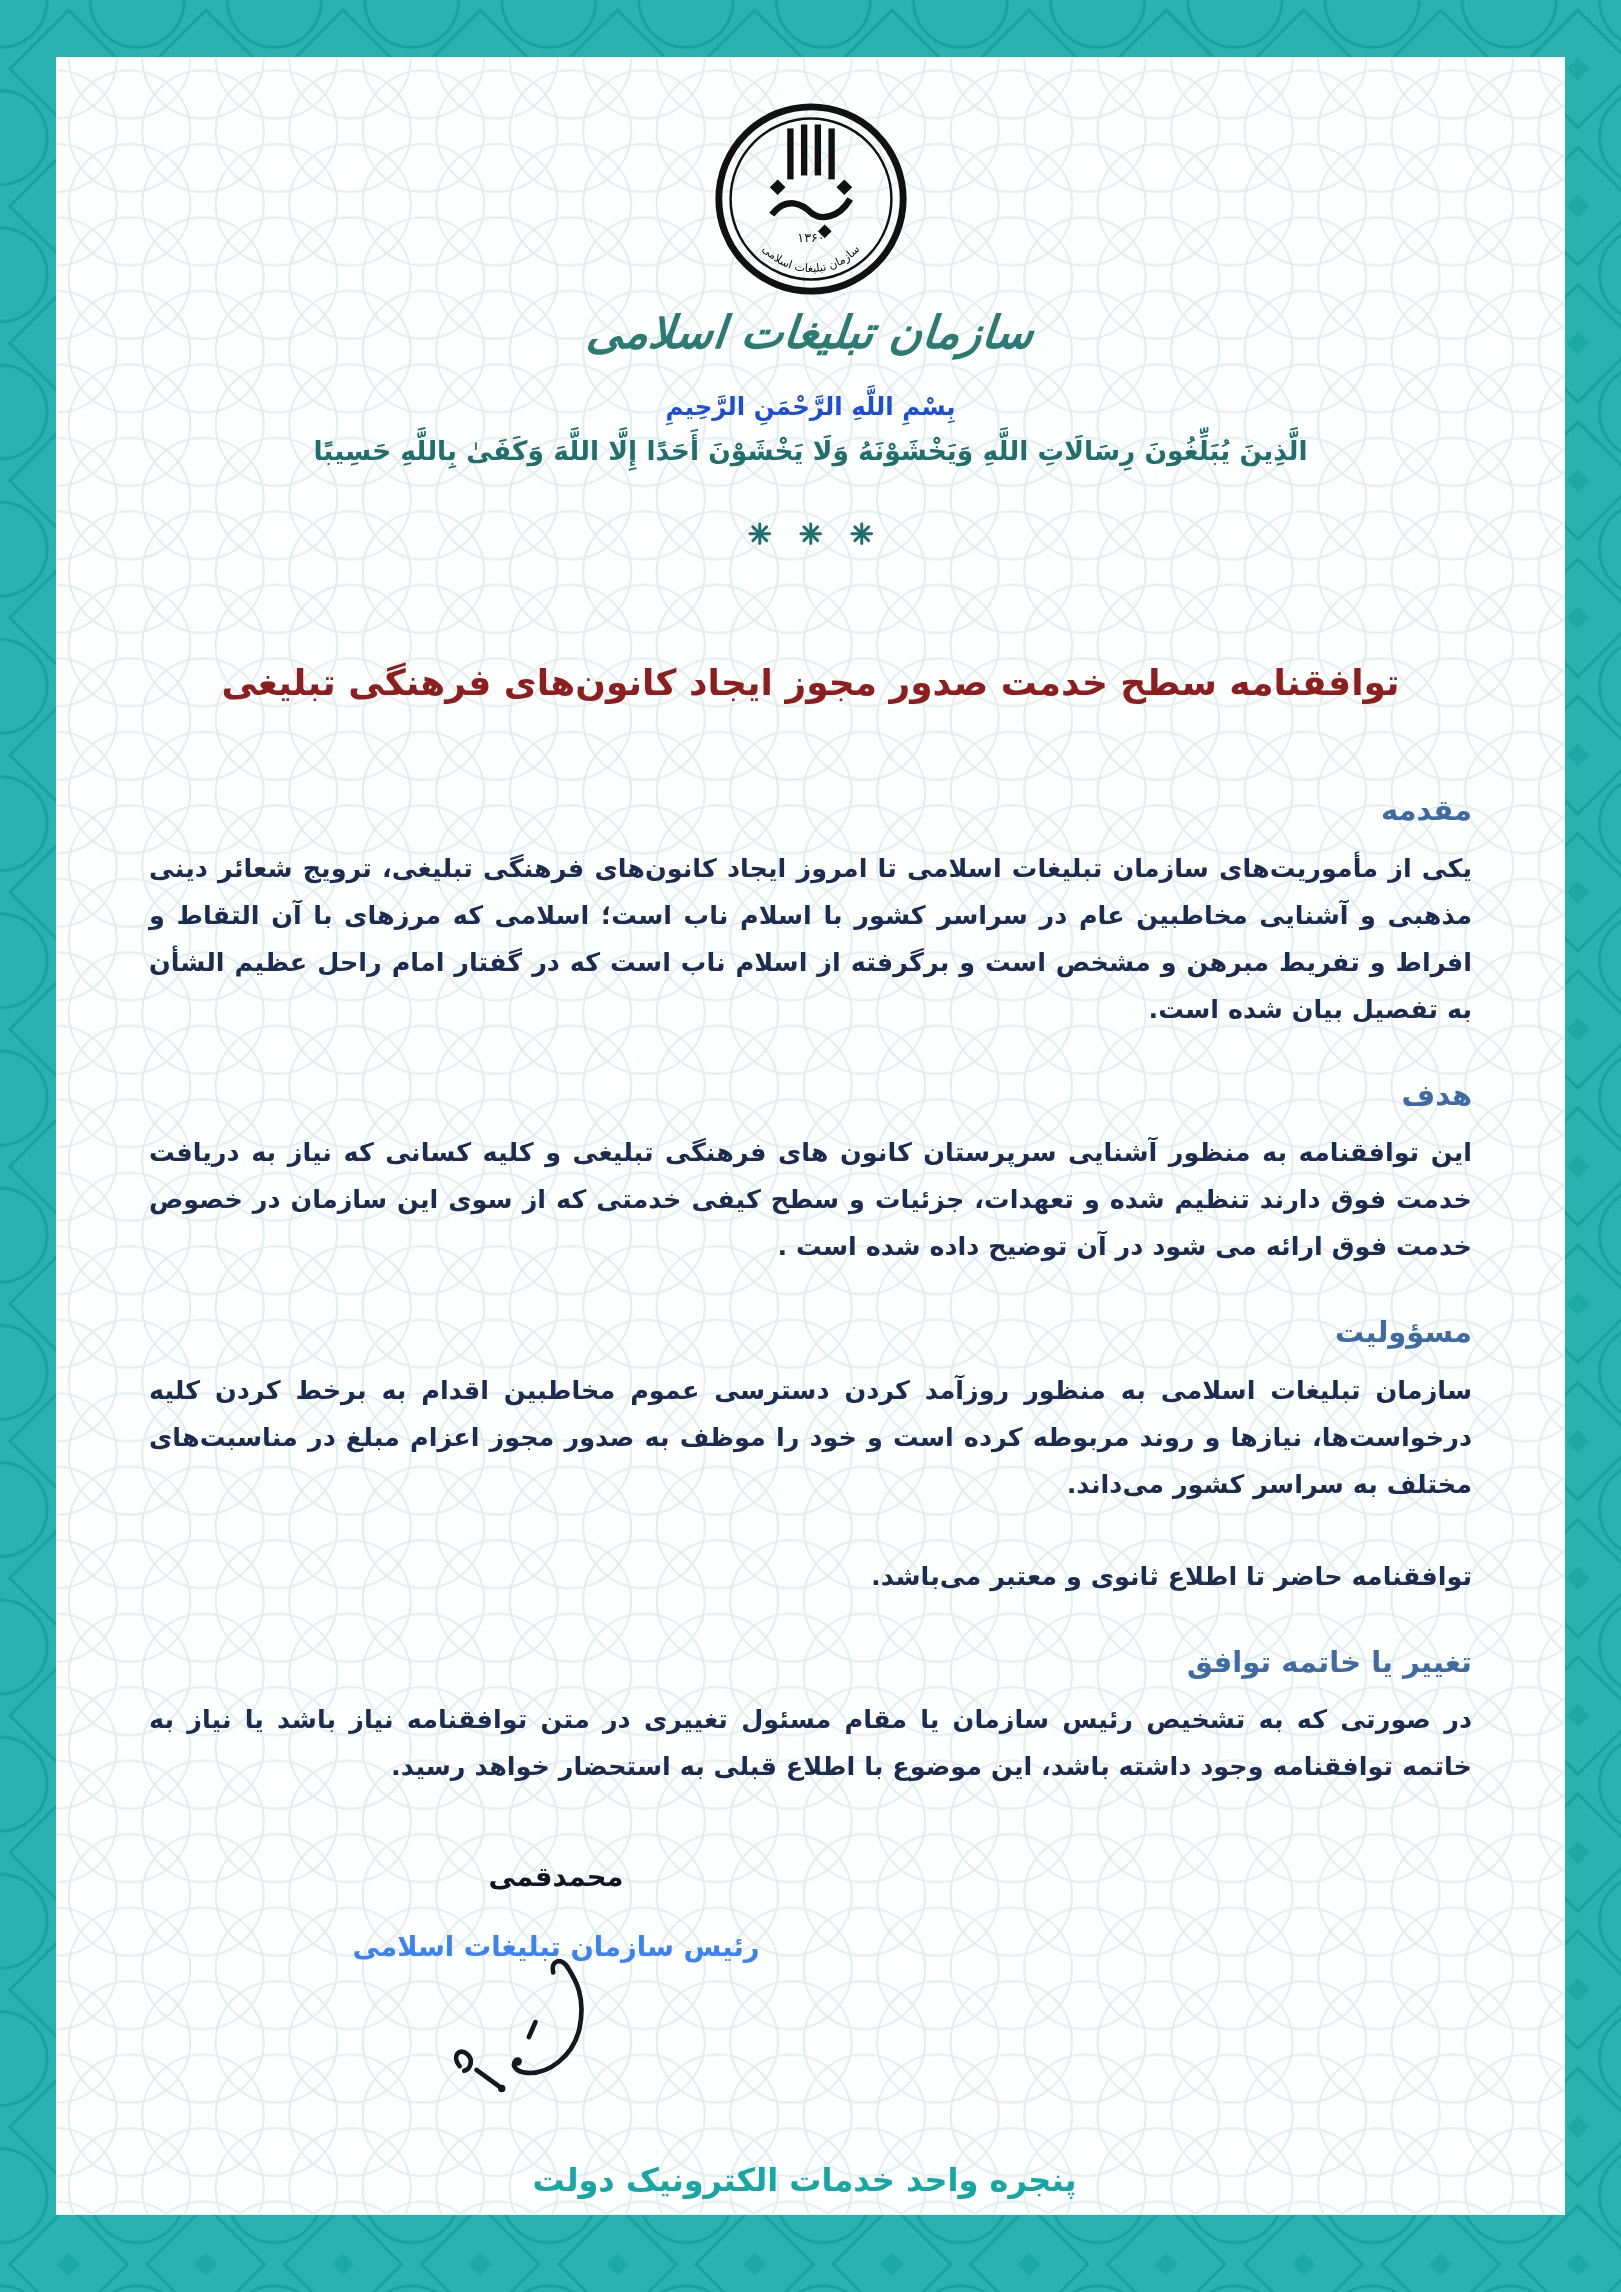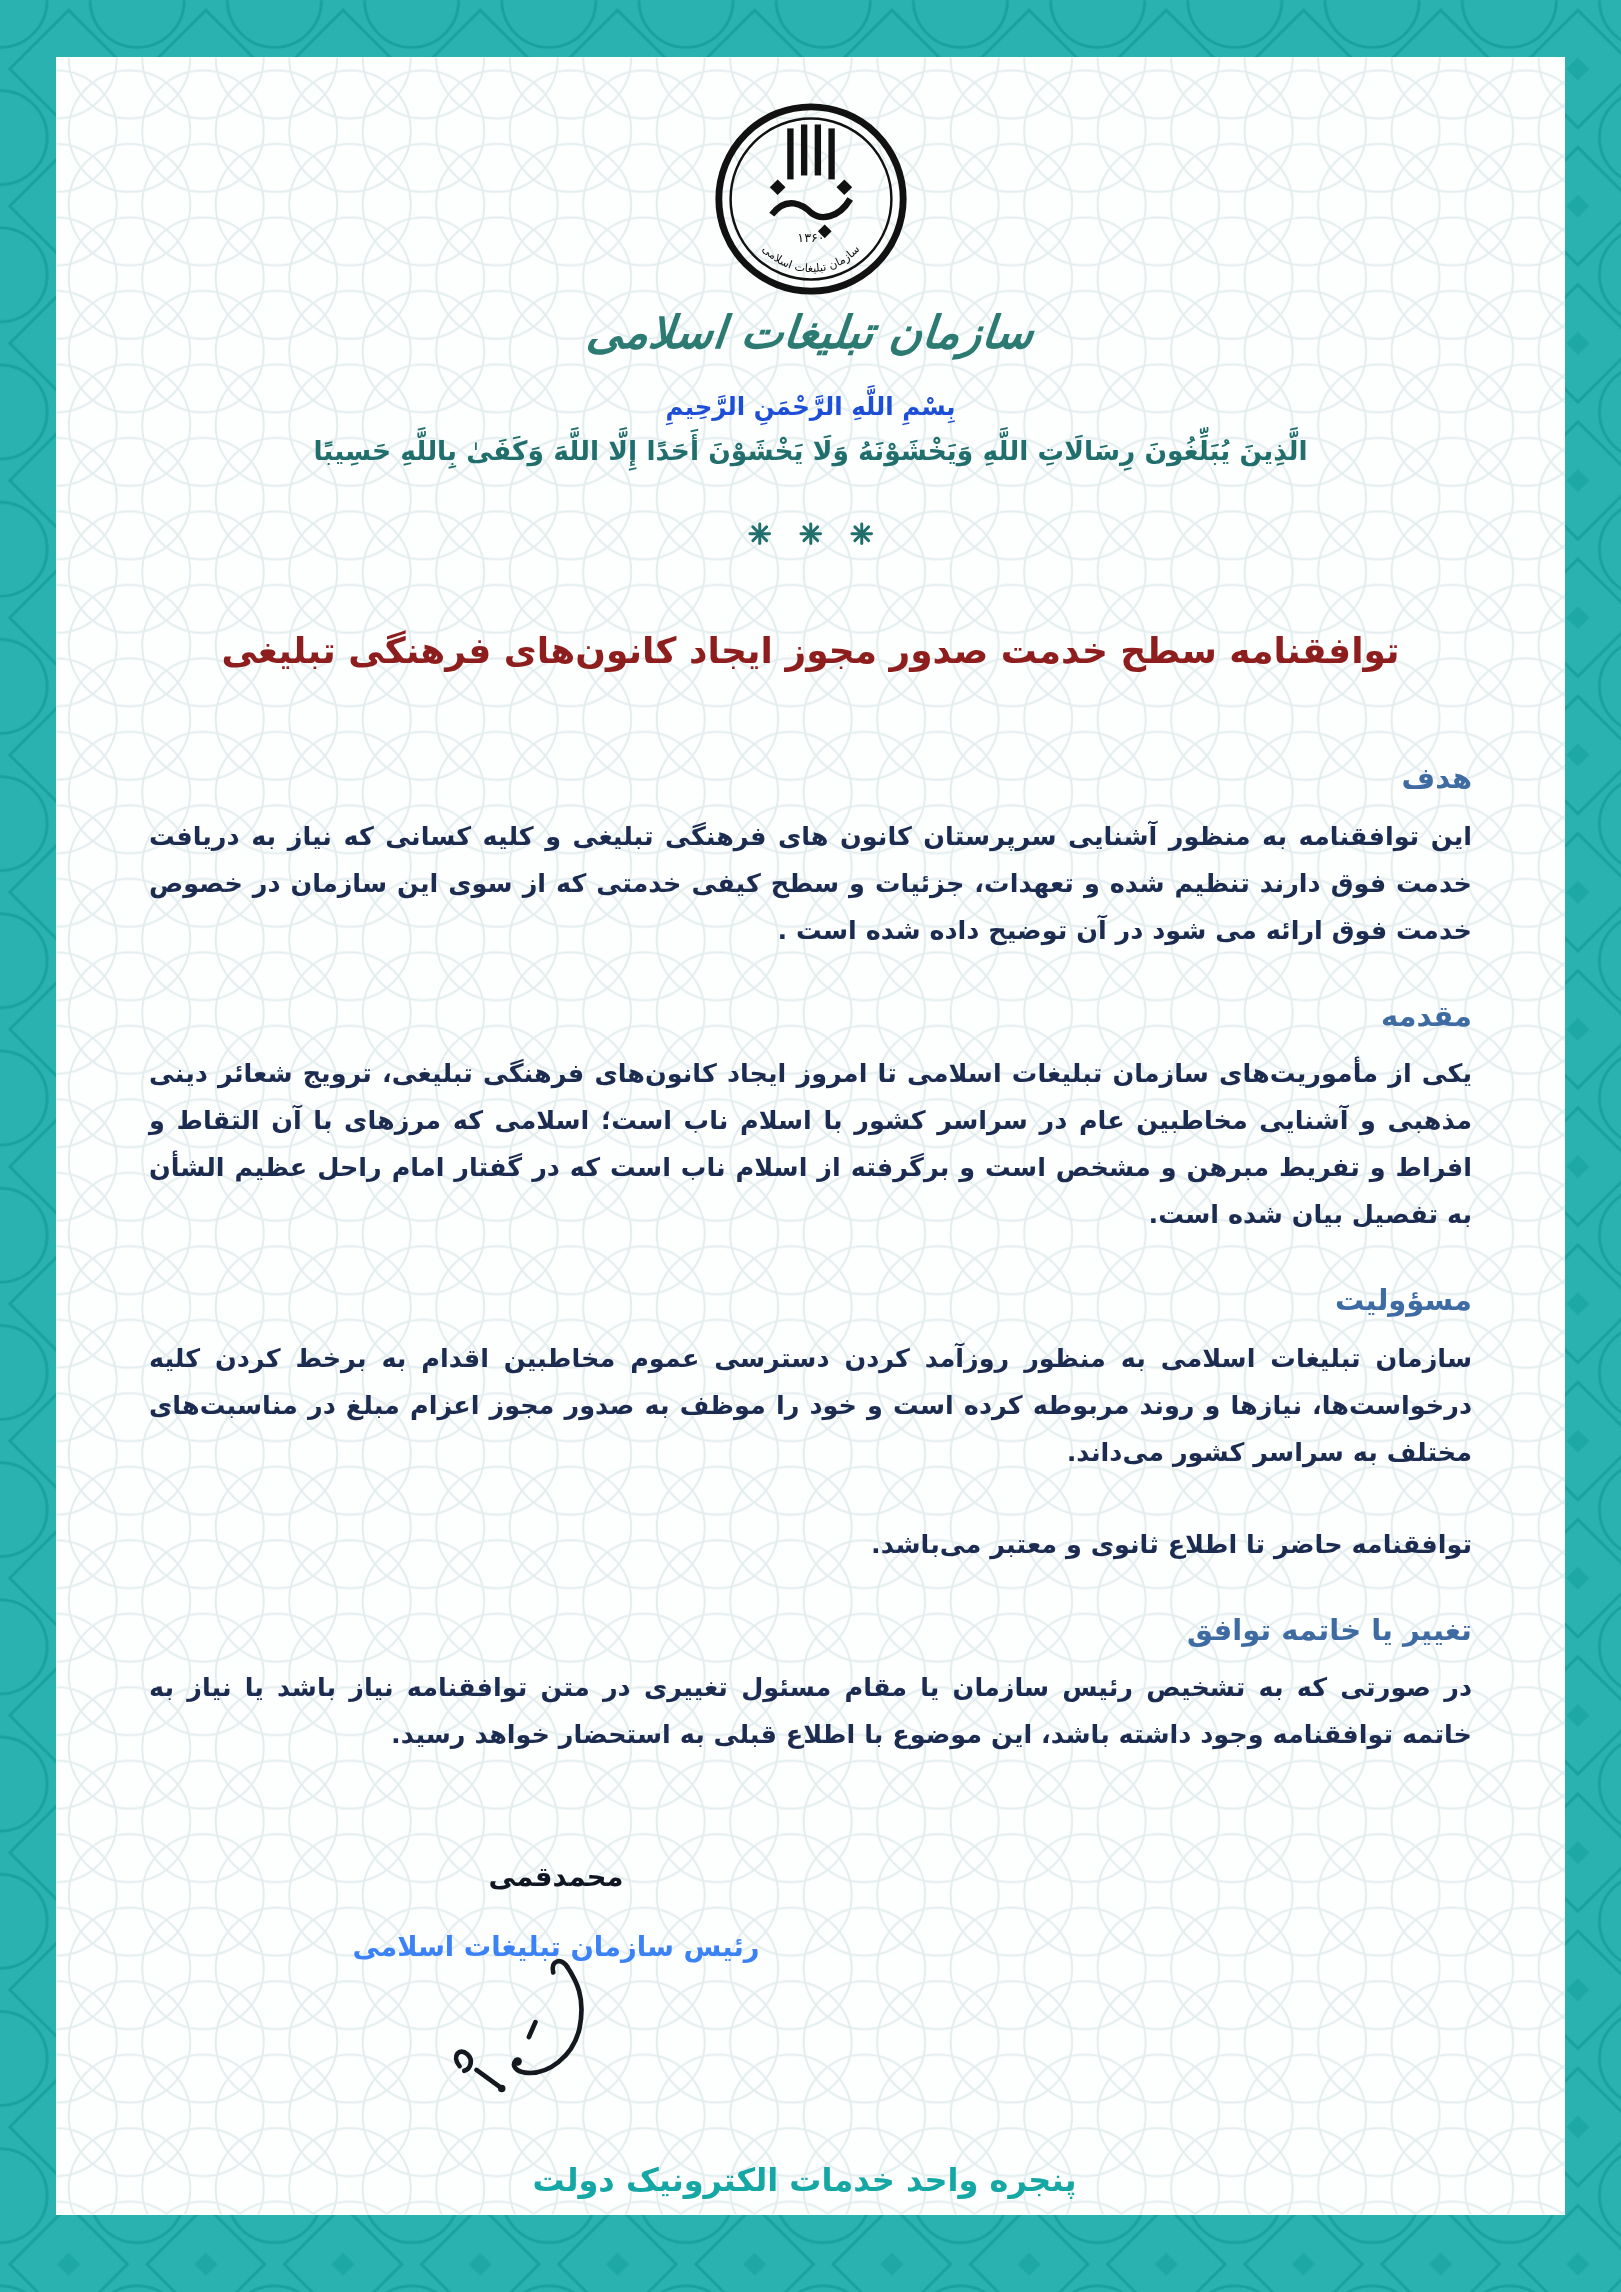--- a/index.html
+++ b/index.html
@@ -23,21 +23,21 @@
   .calligraphy {
     margin-top:5.9px; color:#2c7b73; font-size:45px; font-weight:bold;
     font-style:italic; transform:skewX(-6deg); display:inline-block;
     letter-spacing:1px;
   }
   .bismillah { margin-top:33px; color:#1d4ed8; font-size:24.5px; font-weight:600; }
   .verse     { margin-top:13.7px; color:#206f6d; font-size:26.5px; font-weight:600; }
   .ornament-row { margin-top:55px; display:flex; justify-content:center; gap:25.5px; }
 
   .doc-title {
-    margin-top:84px; margin-bottom:90px;
+    margin-top:116px; margin-bottom:90px;
     color:#8e1e1e; font-size:36px; font-weight:bold; letter-spacing:0;
   }
 
   .sections { text-align:right; }
   .section { margin-bottom:45px; }
   .section-heading {
     color:#3f6ba3; font-size:29px; font-weight:bold; margin-bottom:17.6px;
   }
   .section-body {
     color:#1c2c50; font-size:25.5px; font-weight:600; line-height:47px;
@@ -160,27 +160,27 @@
             <line x1="20" y1="6" x2="6" y2="20"></line>
         </g>
       </svg>
     </div>
 
     <h1 class="doc-title">توافقنامه سطح خدمت صدور مجوز ایجاد کانون‌های فرهنگی تبلیغی</h1>
 
     <div class="sections">
 
       <div class="section">
+        <div class="section-heading">مقدمه</div>
+        <div class="section-body">یکی از مأموریت‌های سازمان تبلیغات اسلامی تا امروز ایجاد کانون‌های فرهنگی تبلیغی، ترویج شعائر دینی مذهبی و آشنایی مخاطبین عام در سراسر کشور با اسلام ناب است؛ اسلامی که مرزهای با آن التقاط و افراط و تفریط مبرهن و مشخص است و برگرفته از اسلام ناب است که در گفتار امام راحل عظیم الشأن به تفصیل بیان شده است.</div>
+      </div>
+
+      <div class="section">
         <div class="section-heading">هدف</div>
         <div class="section-body">این توافقنامه به منظور آشنایی سرپرستان کانون های فرهنگی تبلیغی و کلیه کسانی که نیاز به دریافت خدمت فوق دارند تنظیم شده و تعهدات، جزئیات و سطح کیفی خدمتی که از سوی این سازمان در خصوص خدمت فوق ارائه می شود در آن توضیح داده شده است .</div>
-      </div>
-
-      <div class="section">
-        <div class="section-heading">مقدمه</div>
-        <div class="section-body">یکی از مأموریت‌های سازمان تبلیغات اسلامی تا امروز ایجاد کانون‌های فرهنگی تبلیغی، ترویج شعائر دینی مذهبی و آشنایی مخاطبین عام در سراسر کشور با اسلام ناب است؛ اسلامی که مرزهای با آن التقاط و افراط و تفریط مبرهن و مشخص است و برگرفته از اسلام ناب است که در گفتار امام راحل عظیم الشأن به تفصیل بیان شده است.</div>
       </div>
 
       <div class="section">
         <div class="section-heading">مسؤولیت</div>
         <div class="section-body">سازمان تبلیغات اسلامی به منظور روزآمد کردن دسترسی عموم مخاطبین اقدام به برخط کردن کلیه درخواست‌ها، نیازها و روند مربوطه کرده است و خود را موظف به صدور مجوز اعزام مبلغ در مناسبت‌های مختلف به سراسر کشور می‌داند.</div>
       </div>
 
 
       <div class="section">
         <div class="section-body">توافقنامه حاضر تا اطلاع ثانوی و معتبر می‌باشد.</div>

